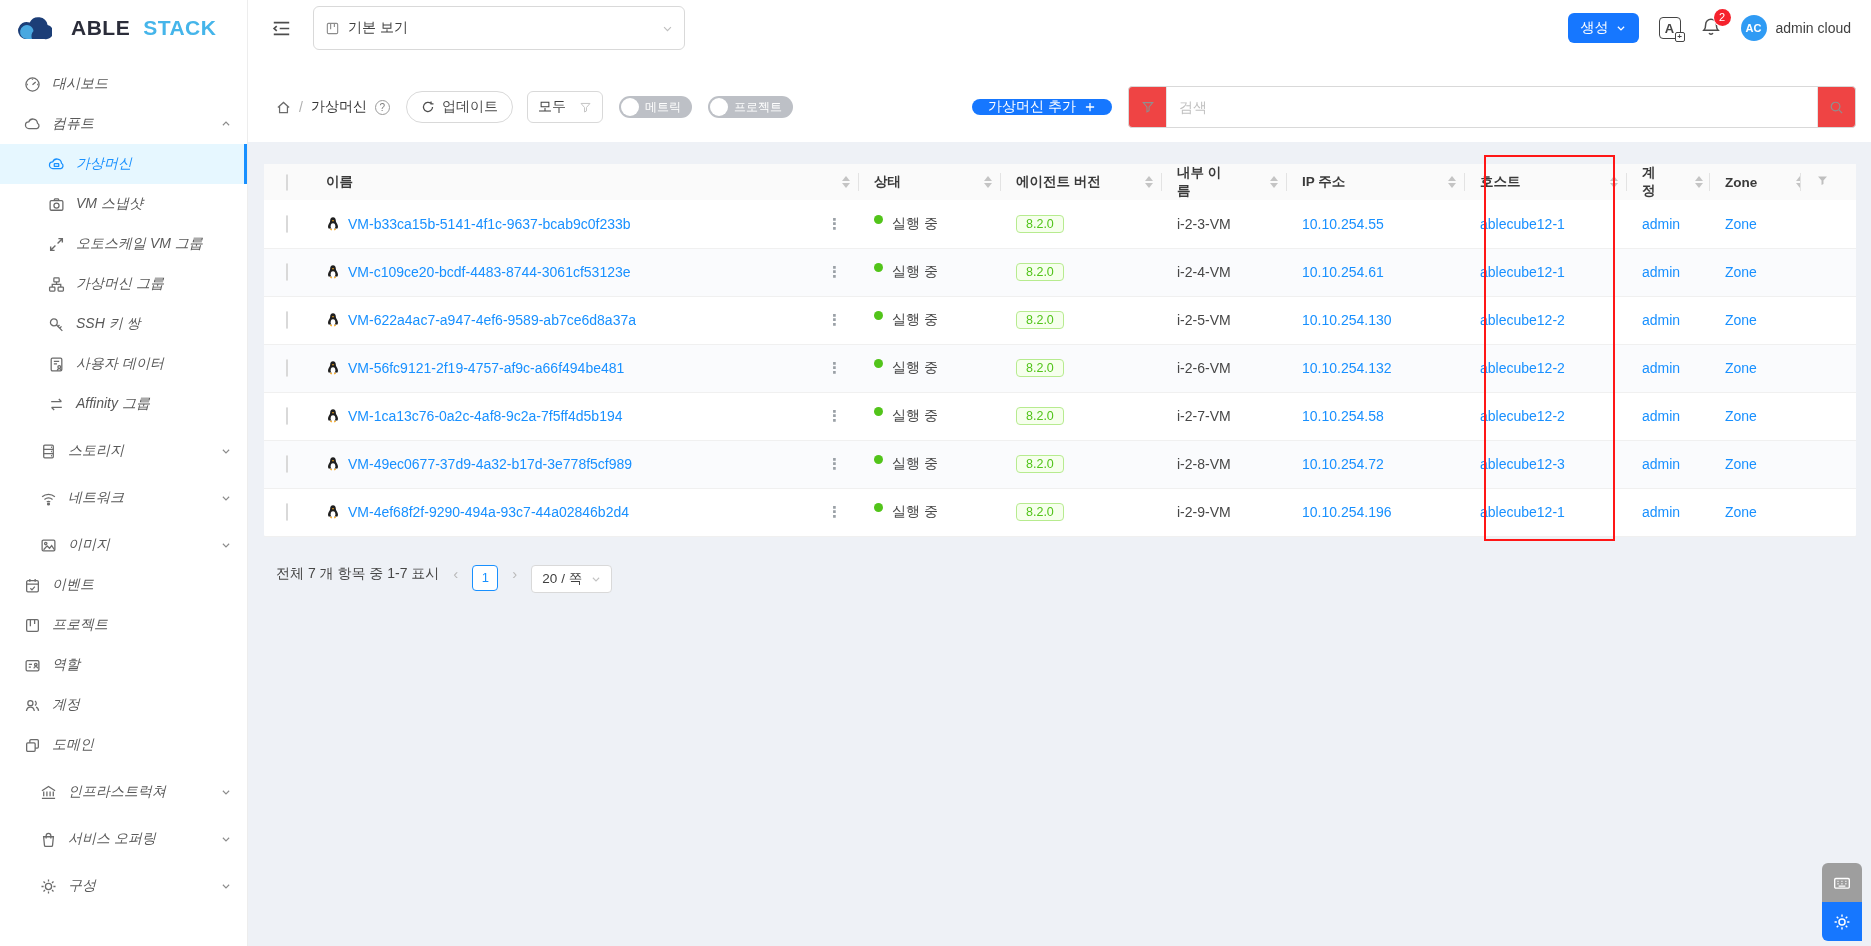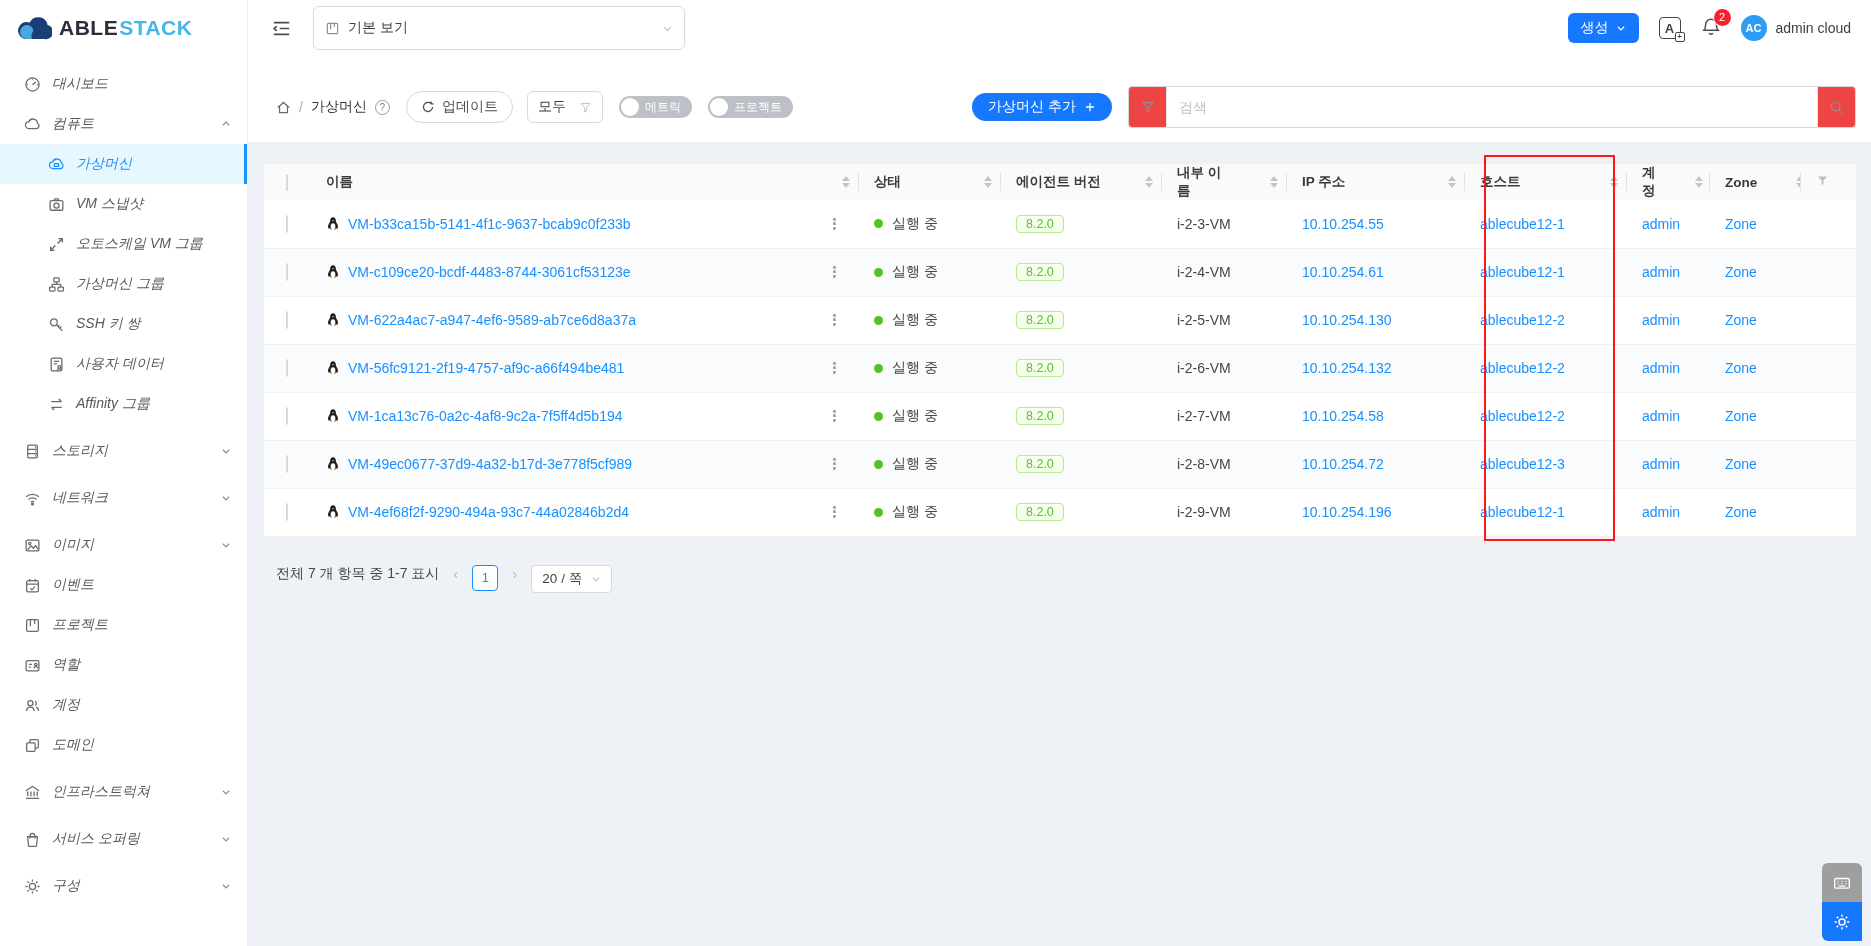--- a/index.html
+++ b/index.html
@@ -3,27 +3,27 @@
 <meta charset="utf-8">
 <style>
   * { margin:0; padding:0; box-sizing:border-box; }
   html,body { width:1871px; height:946px; overflow:hidden; }
   body { font-family:"Liberation Sans","DejaVu Sans",sans-serif; font-size:14px; color:#3c3c3c; background:#eef1f6; position:relative; }
   svg { display:block; }
   .ico { display:inline-flex; align-items:center; justify-content:center; flex:none; }
 
   
   #sidebar { position:absolute; left:0; top:0; width:248px; height:946px; background:#fff; border-right:1px solid #ededed; z-index:5; }
-  .brand { height:56px; display:flex; align-items:center; padding-left:16px; gap:7px; }
+  .brand { height:56px; display:flex; align-items:center; padding-left:16px; gap:19px; }
   .brand-able { font-size:21px; font-weight:bold; color:#2b2d3a; letter-spacing:.5px; }
   .brand-stack { font-size:21px; font-weight:bold; color:#45b5ea; letter-spacing:.5px; margin-left:-6px; }
   nav { padding-top:8px;font-style:italic; }
   .mi { height:40px; display:flex; align-items:center; gap:11px; padding-left:24px; color:#595959; cursor:pointer; position:relative; font-size:14px; }
   .mi.sub { padding-left:48px; }
-  .mi.gap { margin-top:7px; }
+  .mi.gap { margin-top:7px;margin-left:16px; }
   .mi .chev { margin-left:auto; margin-right:16px; color:#8c8c8c; }
   .mi.active { background:#e6f7ff; color:#1890ff; }
   .mi.active::after { content:''; position:absolute; right:0; top:0; width:3px; height:100%; background:#1890ff; }
   .mi .ico { width:17px; height:17px; color:#6b6b6b; }
   .mi.active .ico { color:#1890ff; }
 
   
   #topbar { position:absolute; left:248px; top:0; right:0; height:56px; background:#fff; display:flex; align-items:center; padding:0 20px 0 24px; z-index:4; }
   .fold-btn { color:#4d4d4d; cursor:pointer; margin-right:22px; }
   .view-select { width:372px; height:44px; border:1px solid #d9d9d9; border-radius:6px; background:#fff; display:flex; align-items:center; padding:0 11px; gap:8px; cursor:pointer; color:#404040; }
@@ -44,21 +44,21 @@
   .crumb { display:flex; align-items:center; gap:8px; color:#595959; }
   .crumb .sep { color:#b0b0b0; }
   .crumb-current { color:#383838; }
   .qmark { width:15px; height:15px; border:1px solid #9a9a9a; border-radius:50%; color:#7c7c7c; font-size:10px; display:flex; align-items:center; justify-content:center; cursor:pointer; }
   .pill-btn { height:32px; border:1px solid #d9d9d9; background:#fff; border-radius:16px; display:flex; align-items:center; gap:7px; padding:0 14px; margin-left:16px; color:#4c4c4c; cursor:pointer; font-size:14px; }
   .scope-select { width:76px; height:32px; border:1px solid #d9d9d9; background:#fff; border-radius:6px; display:flex; align-items:center; padding:0 10px; margin-left:14px; color:#404040; cursor:pointer; }
   .scope-select .ico { margin-left:auto; color:#c3c3c3; }
   .switch { height:22px; border-radius:11px; background:#bdc0c6; color:#fff; display:inline-flex; align-items:center; padding:0 11px 0 26px; font-size:12px; position:relative; margin-left:16px; cursor:pointer; }
   .switch::before { content:''; position:absolute; left:2px; top:2px; width:18px; height:18px; border-radius:50%; background:#fff; }
   .head-right { margin-left:auto; display:flex; align-items:center; }
-  .add-vm-btn { background:#1677ff; color:#fff; border:none; height:28px; border-radius:16px; padding:0 16px; display:flex; align-items:center; gap:8px; font-size:14px; cursor:pointer; margin-right:16px; }
+  .add-vm-btn { background:#1677ff; color:#fff; border:none; height:16px; border-radius:16px; padding:0 16px; display:flex; align-items:center; gap:8px; font-size:14px; cursor:pointer; margin-right:16px; }
   .search-group { width:728px; height:42px; display:flex; border:1px solid #d9d9d9; border-radius:4px; background:#ef4444; overflow:hidden; }
   .search-addon { width:38px; display:flex; align-items:center; justify-content:center; color:#8f8f8f; }
   .search-addon.left { border-right:1px solid #e4e4e4; cursor:pointer; }
   .search-addon.right { border-left:1px solid #e4e4e4; margin-left:auto; cursor:pointer; }
   .search-group input { border:none; outline:none; flex:1; padding:0 12px; font-size:14px; color:#333; font-family:inherit; }
   .search-group input::placeholder { color:#c0c0c0; }
 
   .content { padding:8px 15px 0 16px; }
   .card { background:#fff; margin-top:14px; border-radius:3px; }
   table { width:100%; border-collapse:collapse; table-layout:fixed; }
@@ -68,21 +68,21 @@
   thead th.sep::before { content:''; position:absolute; left:0; top:9px; bottom:9px; width:1px; background:rgba(0,0,0,.09); }
   .sorter { display:inline-flex; flex-direction:column; gap:2px; margin-left:6px; }
   .car-up { width:0; height:0; border-left:4px solid transparent; border-right:4px solid transparent; border-bottom:5px solid #c4c4c4; }
   .car-dn { width:0; height:0; border-left:4px solid transparent; border-right:4px solid transparent; border-top:5px solid #c4c4c4; }
   tbody td { height:48px; padding:0 8px 0 16px; border-bottom:1px solid #f0f0f0; font-size:14px; color:#474747; overflow:hidden; white-space:nowrap; }
   tbody tr:nth-child(even) { background:#fafbfd; }
   .cbx { width:16px; height:16px; border:1px solid #d9d9d9; border-radius:3px; background:#fff; cursor:pointer; margin-left:6px; }
   .name-cell { display:flex; align-items:center; gap:8px; }
   .name-cell .kebab { margin-left:auto; margin-right:8px; color:#9aa0a6; font-size:15px; letter-spacing:0; cursor:pointer; font-weight:bold; }
   a.lnk { color:#1890ff; text-decoration:none; cursor:pointer; }
-  .st { display:flex; align-items:center; gap:9px; }
+  .st { display:flex; align-items:flex-start; gap:9px; }
   .dot { width:9px; height:9px; border-radius:50%; background:#52c41a; }
   .agent-badge { display:inline-block; padding:1px 9px; font-size:12.5px; color:#52c41a; background:#f6ffed; border:1px solid #b7eb8f; border-radius:4px; }
   .funnel-th { color:#bfbfbf; }
 
   .pagination { display:flex; gap:10px; margin:28px 0 0 12px; color:#464646; }
   .pg-arrow { color:#b9b9b9; font-size:15px; cursor:pointer; padding:0 4px; }
   .pg-num { width:26px; height:26px; border:1px solid #1890ff; color:#1890ff; border-radius:4px; display:flex; align-items:center; justify-content:center; font-size:13px; background:#fff; cursor:pointer; }
   .pg-size { height:28px; border:1px solid #d9d9d9; border-radius:4px; background:#fff; display:flex; align-items:center; gap:9px; padding:0 10px; color:#404040; font-size:13.5px; cursor:pointer; }
   .pg-size .caret { color:#c3c3c3; }
 

